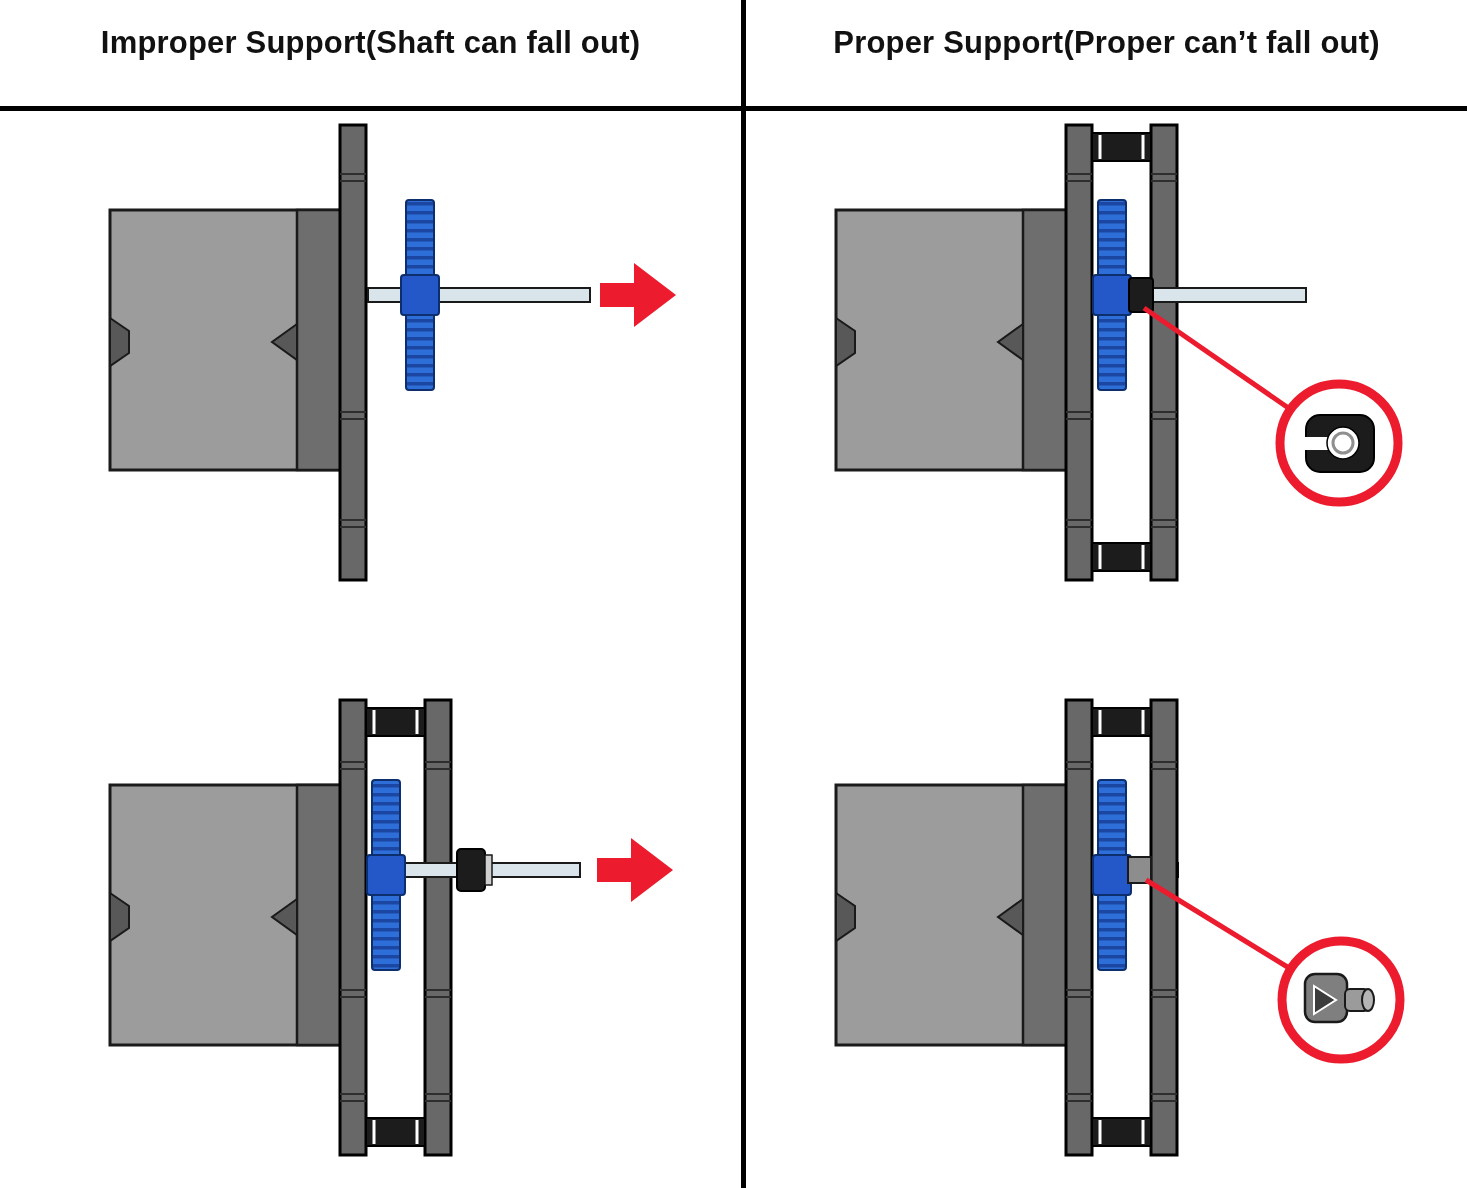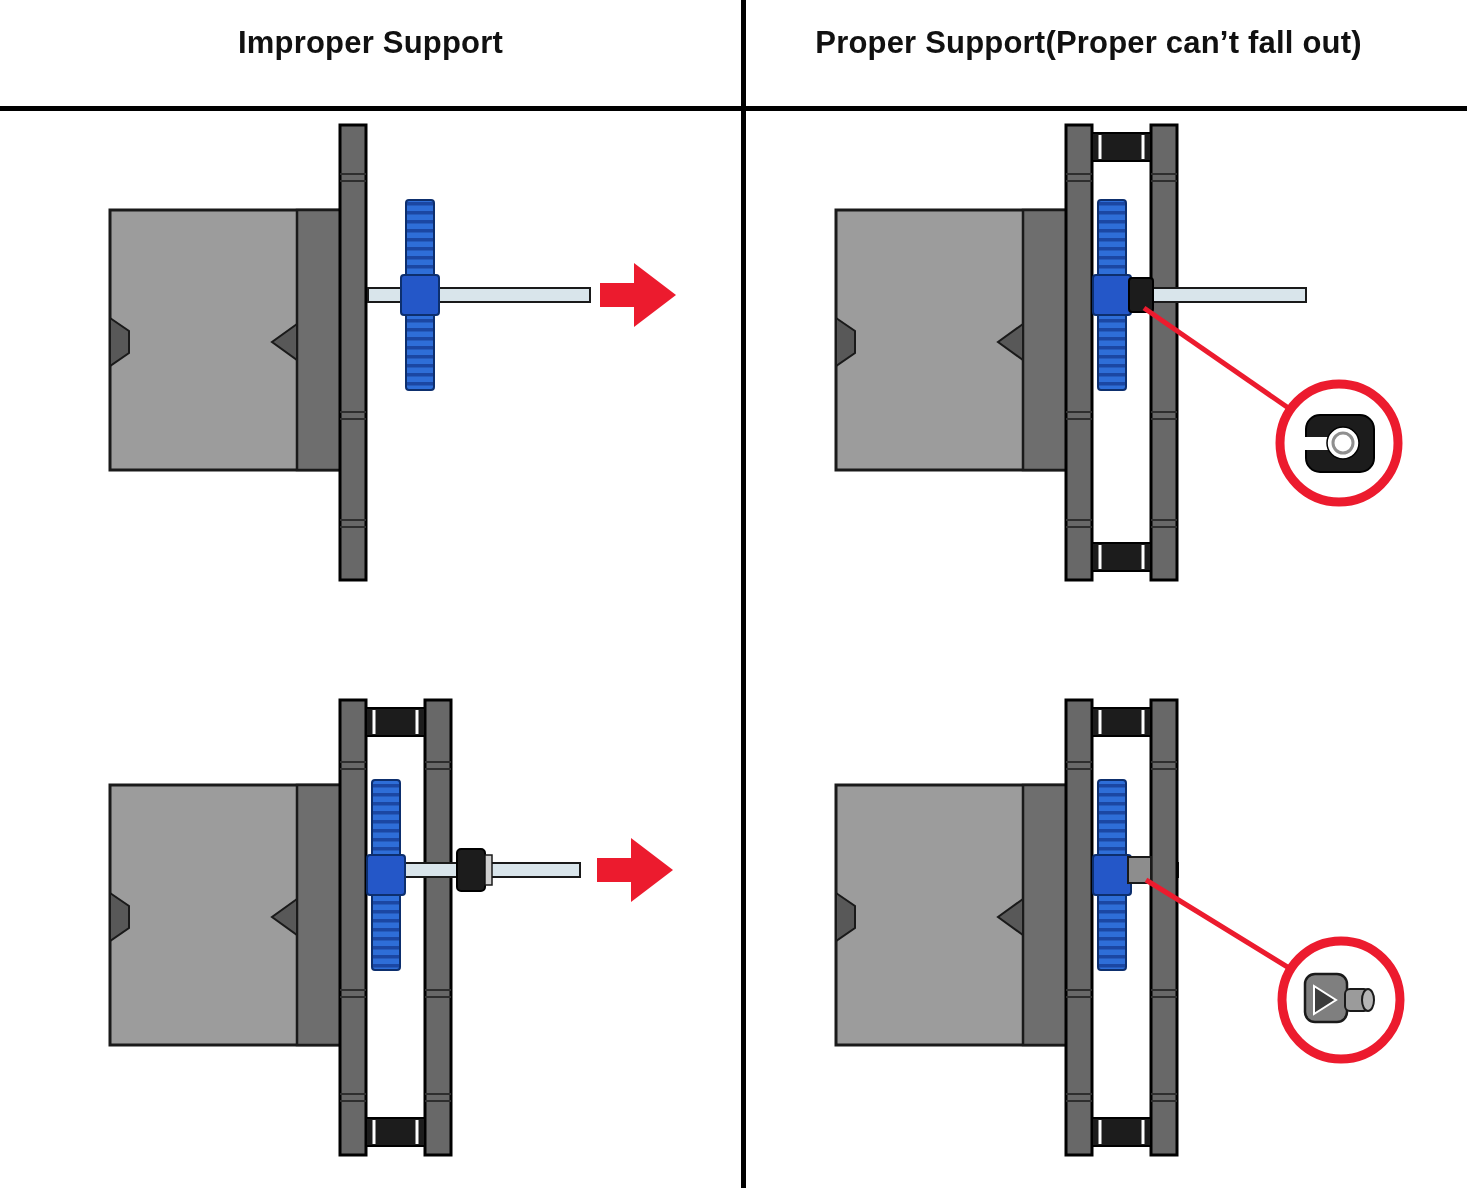--- a/index.html
+++ b/index.html
@@ -8,35 +8,36 @@
     font-family:"Liberation Sans",sans-serif;overflow:hidden;color:#111;
   }
   .vdiv{position:absolute;left:741px;top:0;width:5px;height:1188px;background:#000;}
   .hdiv{position:absolute;left:0;top:106px;width:1467px;height:5px;background:#000;}
   .header-half{
     position:absolute;top:0;height:84px;display:flex;flex-direction:row;
     align-items:center;justify-content:center;text-align:center;
     font-weight:700;font-size:31px;line-height:37px;letter-spacing:.2px;border-radius:19px;
   }
   .header-left{left:0;width:741px;}
-  .header-right{left:728px;width:721px;}
+  .header-right{left:746px;width:721px;}
   .panel{position:absolute;display:block;}
   .p-tl{left:0;top:112px;}
   .p-tr{left:746px;top:112px;}
   .p-bl{left:0;top:622px;}
   .p-br{left:746px;top:622px;}
   svg{display:block;}
 </style>
 </head>
 <body>
 
 <div class="canvas">
 
   <div class="header-half header-left">
     <div>Improper Support</div>
+    <div>(Shaft can fall out)</div>
   </div>
   <div class="header-half header-right">
     <div>Proper Support</div>
     <div>(Proper can’t fall out)</div>
   </div>
 
   <div class="vdiv"></div>
   <div class="hdiv"></div>
 
   <svg class="panel p-tl" width="741" height="510" viewBox="0 0 741 510">

